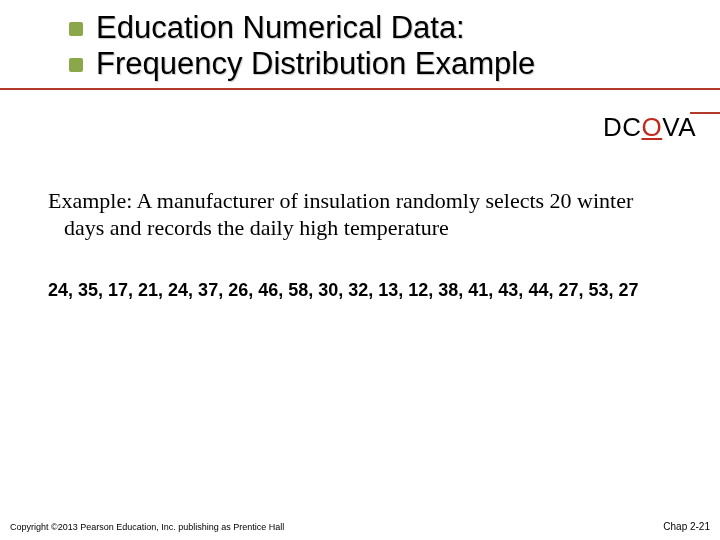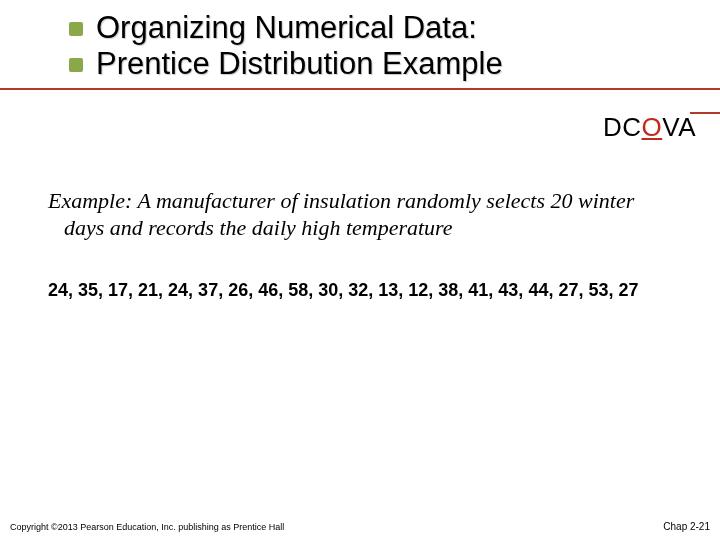--- a/index.html
+++ b/index.html
@@ -62,21 +62,20 @@
     position: absolute;
     top: 188px;
     left: 48px;
     width: 630px;
     font-family: "Times New Roman", Times, serif;
     font-size: 22px;
     color: #000;
     line-height: 1.22;
     text-indent: -16px;
     padding-left: 16px;
-    font-style: italic;
   }
   .data-list {
     position: absolute;
     top: 280px;
     left: 48px;
     width: 640px;
     font-family: Arial, Helvetica, sans-serif;
     font-size: 18px;
     font-weight: bold;
     color: #000000;
@@ -96,22 +95,22 @@
     color: #000;
   }
 </style>
 </head>
 <body>
 
 <div class="bullet b1"></div>
 <div class="bullet b2"></div>
 
 <div class="title-area">
-  <div class="title-text">Organizing Numerical Data:</div>
-  <div class="title-text">Prentice Distribution Example</div>
+  <div class="title-text">Education Numerical Data:</div>
+  <div class="title-text">Frequency Distribution Example</div>
 </div>
 
 <div class="red-rule"></div>
 
 <div class="dcova">
   <span>D</span><span>C</span><span class="u">O</span><span>V</span><span>A</span>
 </div>
 <div class="dcova-rule"></div>
 
 <div class="example-para">Example: A manufacturer of insulation randomly selects 20 winter days and records the daily high temperature</div>

